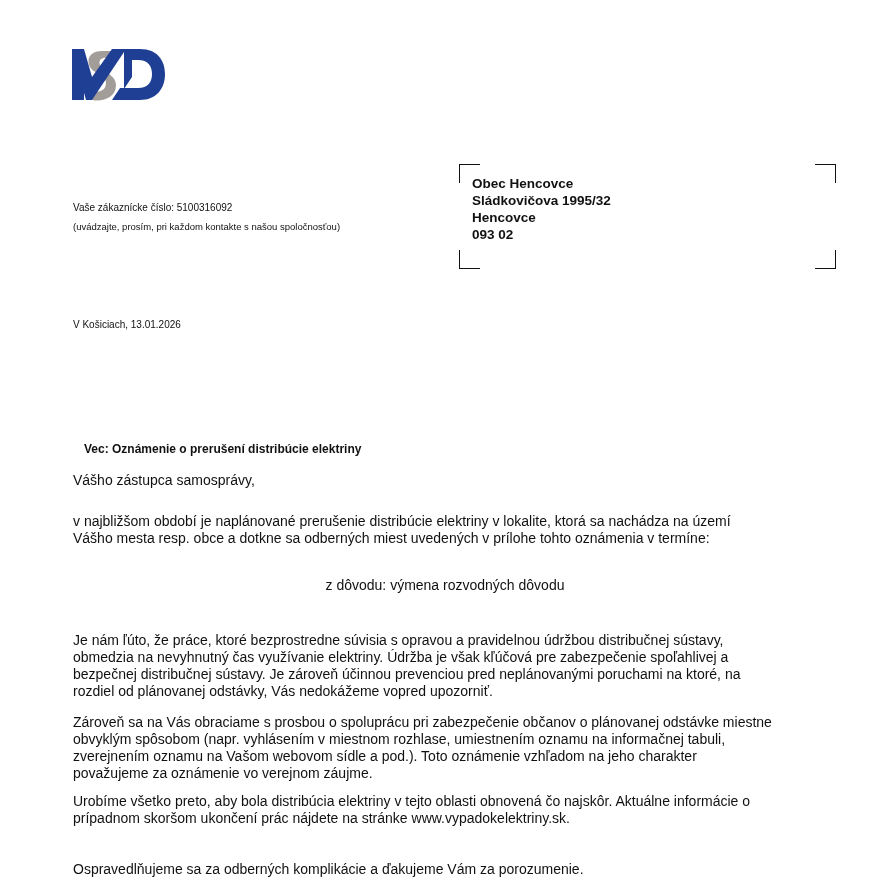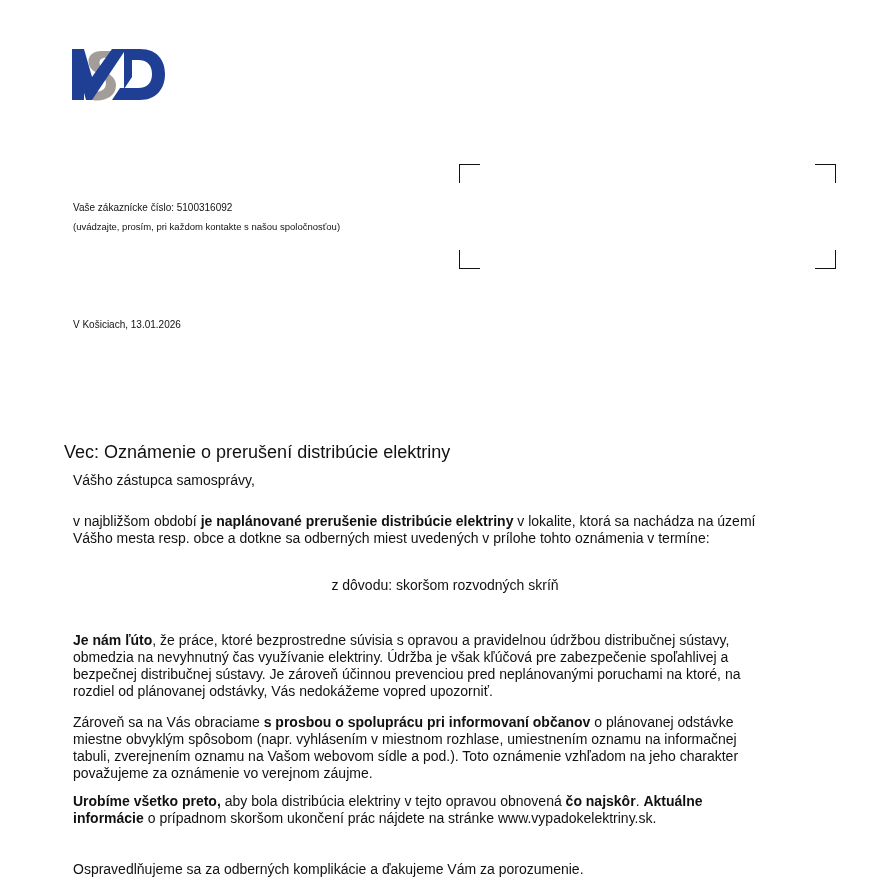--- a/index.html
+++ b/index.html
@@ -10,30 +10,30 @@
   .cust-line { left: 73px; top: 202px; font-size: 10px; white-space: nowrap; }
   .cust-note { left: 73px; top: 221px; font-size: 9.5px; white-space: nowrap; text-align: center; }
   .addr-box { left: 459px; top: 164px; width: 377px; height: 105px; }
   .corner { position: absolute; width: 20px; height: 18px; border-color: #111; border-style: solid; border-width: 0; }
   .c-tl { left: 0; top: 0; border-top-width: 1.5px; border-left-width: 1.5px; }
   .c-tr { right: 0; top: 0; border-top-width: 1.5px; border-right-width: 1.5px; }
   .c-bl { left: 0; bottom: 0; border-bottom-width: 1.5px; border-left-width: 1.5px; }
   .c-br { right: 0; bottom: 0; border-bottom-width: 1.5px; border-right-width: 1.5px; }
   .addr-lines { position: absolute; left: 13px; top: 11px; font-weight: bold; font-size: 13.5px; line-height: 17px; }
   .date { left: 73px; top: 319px; font-size: 10px; }
-  .subject { left: 64px; top: 442px; font-size: 18px; font-weight: normal; }
+  .subject { left: 84px; top: 442px; font-size: 12px; font-weight: bold; }
   .salutation { left: 73px; top: 472px; font-size: 14px; }
   .para { left: 73px; width: 700px; font-size: 14px; line-height: 17px; }
   .p1 { top: 513px; }
   .center-block { left: 73px; width: 744px; top: 577px; text-align: center; font-size: 14px; line-height: 17px; }
   .p2 { top: 632px; }
   .p3 { top: 714px; }
   .p4 { top: 793px; }
   .closing { left: 73px; top: 861px; font-size: 14px; white-space: nowrap; }
-  b { font-weight: bold; }
+  b { font-weight: normal; }
 </style>
 </head>
 <body>
 
 <div class="abs logo">
   <svg width="94" height="55" viewBox="0 0 94 55">
 
     <path d="M30 4 C18 4 14 12 18 20 C22 27 34 28 34 36 C34 44 26 46 20 44 L16 52 C28 56 44 52 44 38 C44 28 32 26 28 18 C26 13 30 10 36 11 L40 4 Z" fill="#a39d99"></path>
 
     <polygon points="0,2 12,2 20,30 40,2 54,2 20,53 14,53" fill="#1f3f95"></polygon>
@@ -46,41 +46,47 @@
 <div class="abs cust-line">
   <span>Vaše zákaznícke číslo: </span><span>5100316092</span>
 </div>
 <div class="abs cust-note">(uvádzajte, prosím, pri každom kontakte s našou spoločnosťou)</div>
 
 <div class="abs addr-box">
   <div class="corner c-tl"></div>
   <div class="corner c-tr"></div>
   <div class="corner c-bl"></div>
   <div class="corner c-br"></div>
+  <div class="addr-lines">
+    <div>Obec Hencovce</div>
+    <div>Sládkovičova 1995/32</div>
+    <div>Hencovce</div>
+    <div>093 02</div>
+  </div>
 </div>
 
 <div class="abs date">V Košiciach, 13.01.2026</div>
 
 <div class="abs subject">Vec: Oznámenie o prerušení distribúcie elektriny</div>
 
 <div class="abs salutation">Vášho zástupca samosprávy,</div>
 
 <div class="abs para p1">
   <span>v najbližšom období </span><b>je naplánované prerušenie distribúcie elektriny</b><span> v lokalite, ktorá sa nachádza na území Vášho mesta resp. obce a dotkne sa odberných miest uvedených v prílohe tohto oznámenia v termíne:</span>
 </div>
 
 <div class="abs center-block">
-  <div>z dôvodu: skoršom rozvodných skríň</div>
+  <div>z dôvodu: výmena rozvodných dôvodu</div>
 </div>
 
 <div class="abs para p2">
   <b>Je nám ľúto</b><span>, že práce, ktoré bezprostredne súvisia s opravou a pravidelnou údržbou distribučnej sústavy, obmedzia na nevyhnutný čas využívanie elektriny. Údržba je však kľúčová pre zabezpečenie spoľahlivej a bezpečnej distribučnej sústavy. Je zároveň účinnou prevenciou pred neplánovanými poruchami na ktoré, na rozdiel od plánovanej odstávky, Vás nedokážeme vopred upozorniť.</span>
 </div>
 
 <div class="abs para p3">
-  <span>Zároveň sa na Vás obraciame </span><b>s prosbou o spoluprácu pri informovaní občanov</b><span> o plánovanej odstávke miestne obvyklým spôsobom (napr. vyhlásením v miestnom rozhlase, umiestnením oznamu na informačnej tabuli, zverejnením oznamu na Vašom webovom sídle a pod.). Toto oznámenie vzhľadom na jeho charakter považujeme za oznámenie vo verejnom záujme.</span>
+  <span>Zároveň sa na Vás obraciame </span><b>s prosbou o spoluprácu pri zabezpečenie občanov</b><span> o plánovanej odstávke miestne obvyklým spôsobom (napr. vyhlásením v miestnom rozhlase, umiestnením oznamu na informačnej tabuli, zverejnením oznamu na Vašom webovom sídle a pod.). Toto oznámenie vzhľadom na jeho charakter považujeme za oznámenie vo verejnom záujme.</span>
 </div>
 
 <div class="abs para p4">
-  <b>Urobíme všetko preto,</b><span> aby bola distribúcia elektriny v tejto opravou obnovená </span><b>čo najskôr</b><span>. </span><b>Aktuálne informácie</b><span> o prípadnom skoršom ukončení prác nájdete na stránke </span><span>www.vypadokelektriny.sk</span><span>.</span>
+  <b>Urobíme všetko preto,</b><span> aby bola distribúcia elektriny v tejto oblasti obnovená </span><b>čo najskôr</b><span>. </span><b>Aktuálne informácie</b><span> o prípadnom skoršom ukončení prác nájdete na stránke </span><span>www.vypadokelektriny.sk</span><span>.</span>
 </div>
 
 <div class="abs closing">Ospravedlňujeme sa za odberných komplikácie a ďakujeme Vám za porozumenie.</div>
 
 </body></html>

